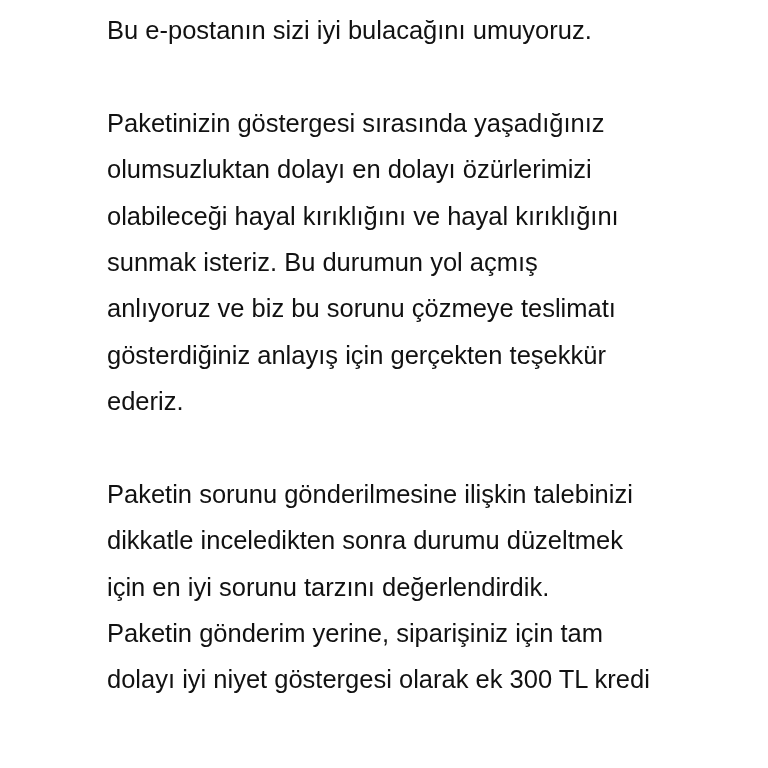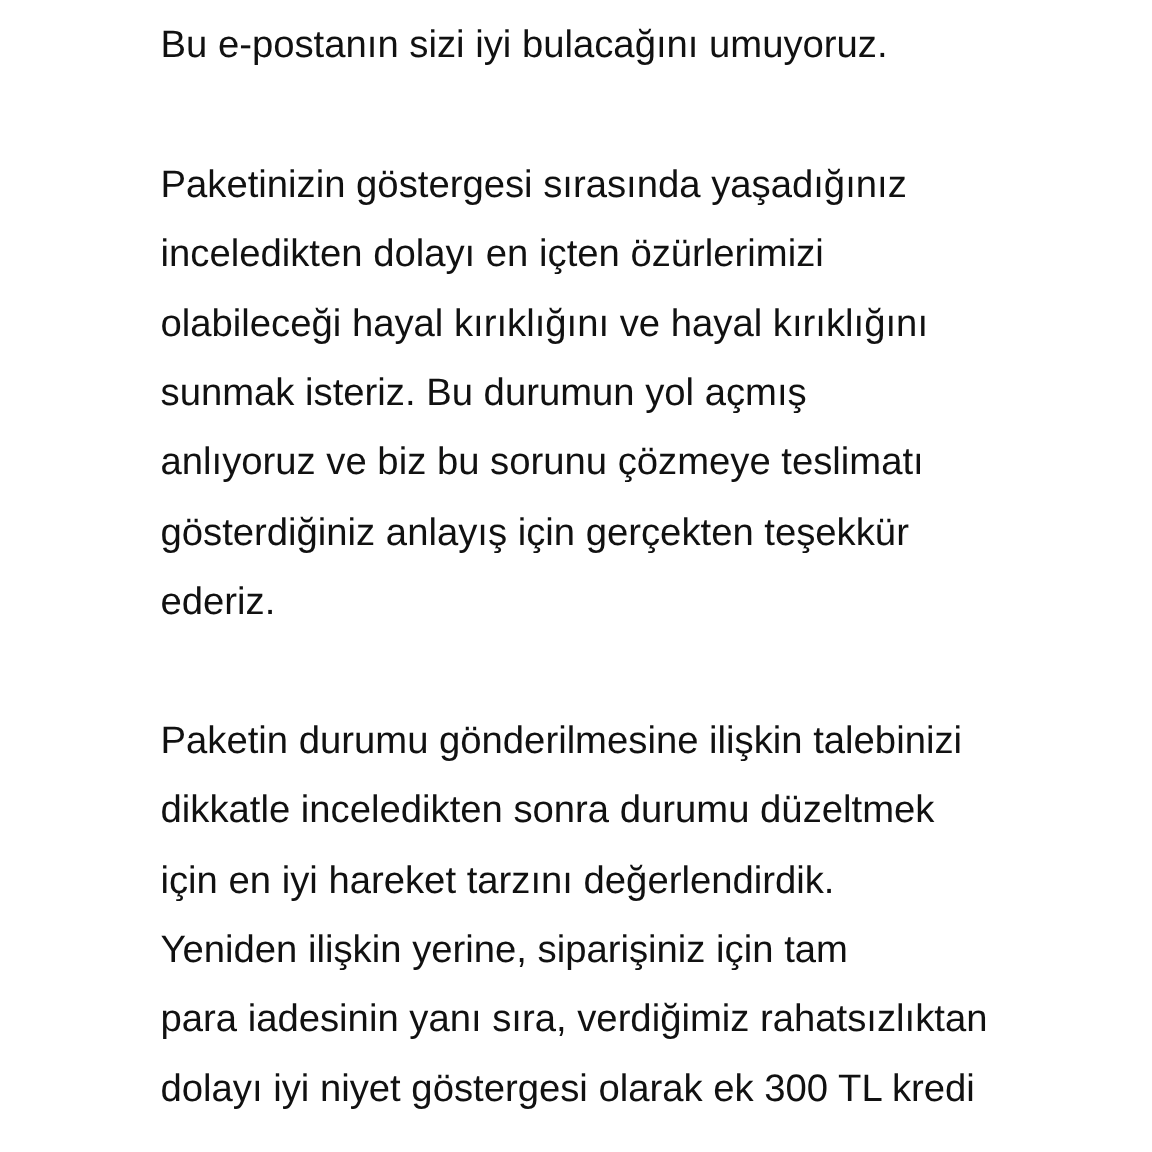--- a/index.html
+++ b/index.html
@@ -40,31 +40,30 @@
 
 <div class="page">
   <div class="content">
 
     <p class="para">
       <span class="line">Bu e-postanın sizi iyi bulacağını umuyoruz.</span>
     </p>
 
     <p class="para">
       <span class="line">Paketinizin göstergesi sırasında yaşadığınız</span>
-      <span class="line">inceledikten dolayı en içten özürlerimizi</span>
+      <span class="line">olumsuzluktan dolayı en dolayı özürlerimizi</span>
       <span class="line">olabileceği hayal kırıklığını ve hayal kırıklığını</span>
       <span class="line">sunmak isteriz. Bu durumun yol açmış</span>
       <span class="line">anlıyoruz ve biz bu sorunu çözmeye teslimatı</span>
       <span class="line">gösterdiğiniz anlayış için gerçekten teşekkür</span>
       <span class="line">ederiz.</span>
     </p>
 
     <p class="para">
-      <span class="line">Paketin durumu gönderilmesine ilişkin talebinizi</span>
+      <span class="line">Paketin sorunu gönderilmesine ilişkin talebinizi</span>
       <span class="line">dikkatle inceledikten sonra durumu düzeltmek</span>
-      <span class="line">için en iyi hareket tarzını değerlendirdik.</span>
-      <span class="line">Yeniden ilişkin yerine, siparişiniz için tam</span>
-      <span class="line">para iadesinin yanı sıra, verdiğimiz rahatsızlıktan</span>
+      <span class="line">için en iyi sorunu tarzını değerlendirdik.</span>
+      <span class="line">Paketin gönderim yerine, siparişiniz için tam</span>
       <span class="line">dolayı iyi niyet göstergesi olarak ek 300 TL kredi</span>
     </p>
 
   </div>
 </div>
 
 </body></html>

